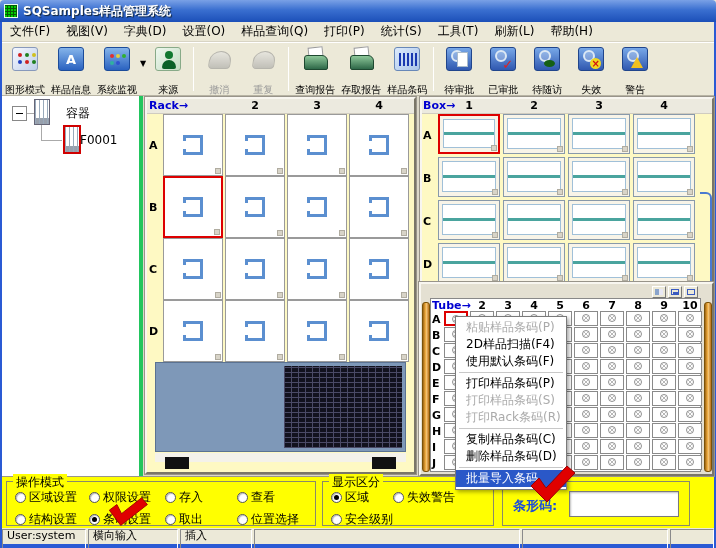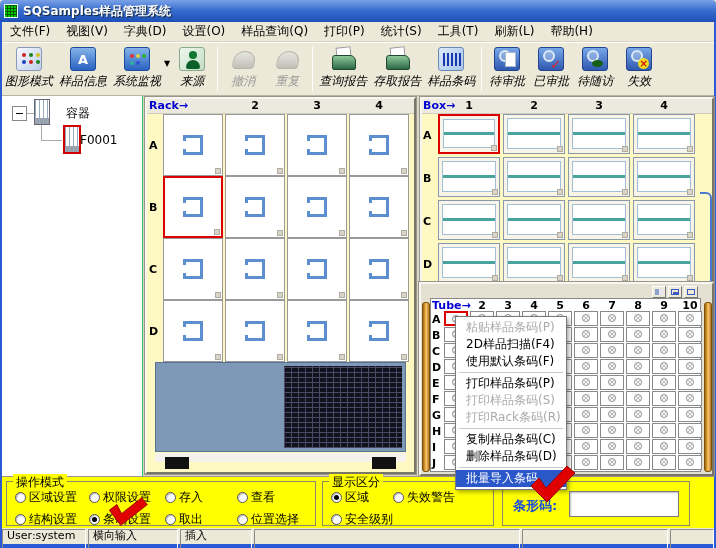--- a/index.html
+++ b/index.html
@@ -9,21 +9,21 @@
 .app-icon{width:14px;height:14px;margin:0 5px 0 4px;background-color:#00cc00;background-image:repeating-linear-gradient(0deg,transparent 0 2px,#045a04 2px 3px),repeating-linear-gradient(90deg,transparent 0 2px,#045a04 2px 3px);border:1px solid #e8ffe8;}
 .edge-l{position:absolute;left:0;top:22px;width:2px;height:522px;background:#2a5ad4;}
 .edge-r{position:absolute;left:714px;top:22px;width:2px;height:522px;background:#2a5ad4;}
 .edge-b{position:absolute;left:0;top:544px;width:716px;height:4px;background:#2a5ad4;}
 
 .menubar{position:absolute;left:2px;top:22px;width:712px;height:20px;background:#ece9d8;display:flex;align-items:center;font-size:12px;border-bottom:1px solid #d8d4c4;}
 .menu-item{padding:0 8px;white-space:nowrap;color:#000;}
 
 .toolbar{position:absolute;left:2px;top:42px;width:712px;height:54px;background:#ece9d8;border-top:1px solid #fff;border-bottom:1px solid #b8b4a4;display:flex;align-items:flex-start;overflow:hidden;padding-top:2px;}
 .tb-btn{display:flex;flex-direction:column;align-items:center;min-width:44px;padding:2px 3px 0 3px;height:48px;}
-.tb-label{font-size:12px;white-space:nowrap;margin-top:2px;color:#000;font-style:italic;}
+.tb-label{font-size:10px;white-space:nowrap;margin-top:12px;color:#000;}
 .tb-btn.disabled .tb-label{color:#999;}
 .tb-btn.disabled .ic{filter:grayscale(1) opacity(.55);}
 .tb-sep{width:1px;height:44px;background:#b0ac9c;border-right:1px solid #fff;margin:2px 3px 0 3px;flex:none;}
 .dd{font-size:8px;color:#000;margin-top:14px;}
 .tbwrap{display:flex;}
 .ic{display:inline-block;width:26px;height:24px;position:relative;border-radius:3px;flex:none;}
 .dots-grid-icon{background:linear-gradient(135deg,#f6f8ff,#bfcfe9);border:1px solid #8899bb;}
 .dots-grid-icon::after{content:"";position:absolute;left:5px;top:5px;width:4px;height:4px;border-radius:50%;background:#d02020;box-shadow:7px 0 0 #208020,14px 0 0 #d0c020,0 7px 0 #2040c0,7px 7px 0 #d02020,14px 7px 0 #208020;}
 .sample-info-icon,.monitor-icon{background:linear-gradient(180deg,#85b4ea,#2a62c0);border:1px solid #1c4c9a;}
 .sample-info-icon::after{content:"A";position:absolute;left:0;right:0;top:4px;text-align:center;color:#fff;font-weight:bold;font-size:13px;line-height:15px;}
@@ -38,21 +38,21 @@
 .barcode-icon::after{content:"";position:absolute;left:4px;top:5px;width:18px;height:13px;background:repeating-linear-gradient(90deg,#1838b0 0 2px,transparent 2px 4px);}
 .search-doc-icon,.search-check-icon,.search-follow-icon,.search-invalid-icon,.search-warning-icon{background:linear-gradient(180deg,#78a8e8,#3058b0);border:1px solid #20458c;}
 .search-doc-icon::before,.search-check-icon::before,.search-follow-icon::before,.search-invalid-icon::before,.search-warning-icon::before{content:"";position:absolute;left:4px;top:2px;width:8px;height:8px;border:2px solid #dce8f4;border-radius:50%;background:rgba(255,255,255,.25);}
 .search-doc-icon::after{content:"";position:absolute;right:3px;top:4px;width:9px;height:13px;background:#fff;border:1px solid #aabbcc;}
 .search-check-icon::after{content:"\2713";position:absolute;right:2px;bottom:-1px;color:#e02020;font-weight:bold;font-size:13px;line-height:13px;}
 .search-follow-icon::after{content:"";position:absolute;right:4px;bottom:3px;width:11px;height:7px;border-radius:50%;background:#156015;}
 .search-invalid-icon::after{content:"\00d7";position:absolute;right:2px;bottom:1px;width:11px;height:11px;border-radius:50%;background:#f0d820;color:#d01010;font-weight:bold;font-size:10px;line-height:11px;text-align:center;}
 .search-warning-icon::after{content:"";position:absolute;right:4px;bottom:2px;width:0;height:0;border-left:6px solid transparent;border-right:6px solid transparent;border-bottom:11px solid #f0c020;}
 
 .main-bg{position:absolute;left:2px;top:96px;width:712px;height:380px;background:#dcd8c8;}
-.tree-panel{position:absolute;left:2px;top:96px;width:141px;height:380px;background:#fff;border-right:1px solid #22c55e;}
+.tree-panel{position:absolute;left:2px;top:96px;width:141px;height:380px;background:#fff;border-right:4px solid #22c55e;}
 .tline{position:absolute;background:#aaa;}
 .minus-box{position:absolute;left:10px;top:10px;width:15px;height:15px;border:1px solid #888;background:#fff;}
 .minus-box::after{content:"";position:absolute;left:3px;top:6px;width:7px;height:1px;background:#000;}
 .rackicon{position:absolute;background:#fff;border:1px solid #667;background-image:repeating-linear-gradient(90deg,#9ab 0 1px,transparent 1px 4px),linear-gradient(0deg,#98a0ac 0 6px,transparent 6px);}
 .rackicon.sel{border:2px solid #d00000;}
 .tree-label{position:absolute;font-size:12px;color:#000;white-space:nowrap;}
 
 .panel3d{position:absolute;background:#fef9c3;border:2px solid;border-color:#f8f6f0 #7a7668 #7a7668 #f8f6f0;box-shadow:0 0 0 1px #98948a;}
 .gridbox{position:absolute;display:grid;}
 .gtitle{color:#0000d0;font-weight:bold;font-size:11px;white-space:nowrap;overflow:visible;z-index:2;line-height:14px;}
@@ -213,20 +213,26 @@
     <span class="tbwrap">
       <div class="tb-btn">
         <span class="ic search-follow-icon"></span>
         <span class="tb-label">待随访</span>
       </div>
     </span>
     <span class="tbwrap">
       <div class="tb-btn">
         <span class="ic search-invalid-icon"></span>
         <span class="tb-label">失效</span>
+      </div>
+    </span>
+    <span class="tbwrap">
+      <div class="tb-btn">
+        <span class="ic search-warning-icon"></span>
+        <span class="tb-label">警告</span>
       </div>
     </span>
     <span class="tbwrap">
       <div class="tb-btn"></div>
     </span>
   </div>
 
 <div class="main-bg"></div>
 
 <div class="tree-panel">

